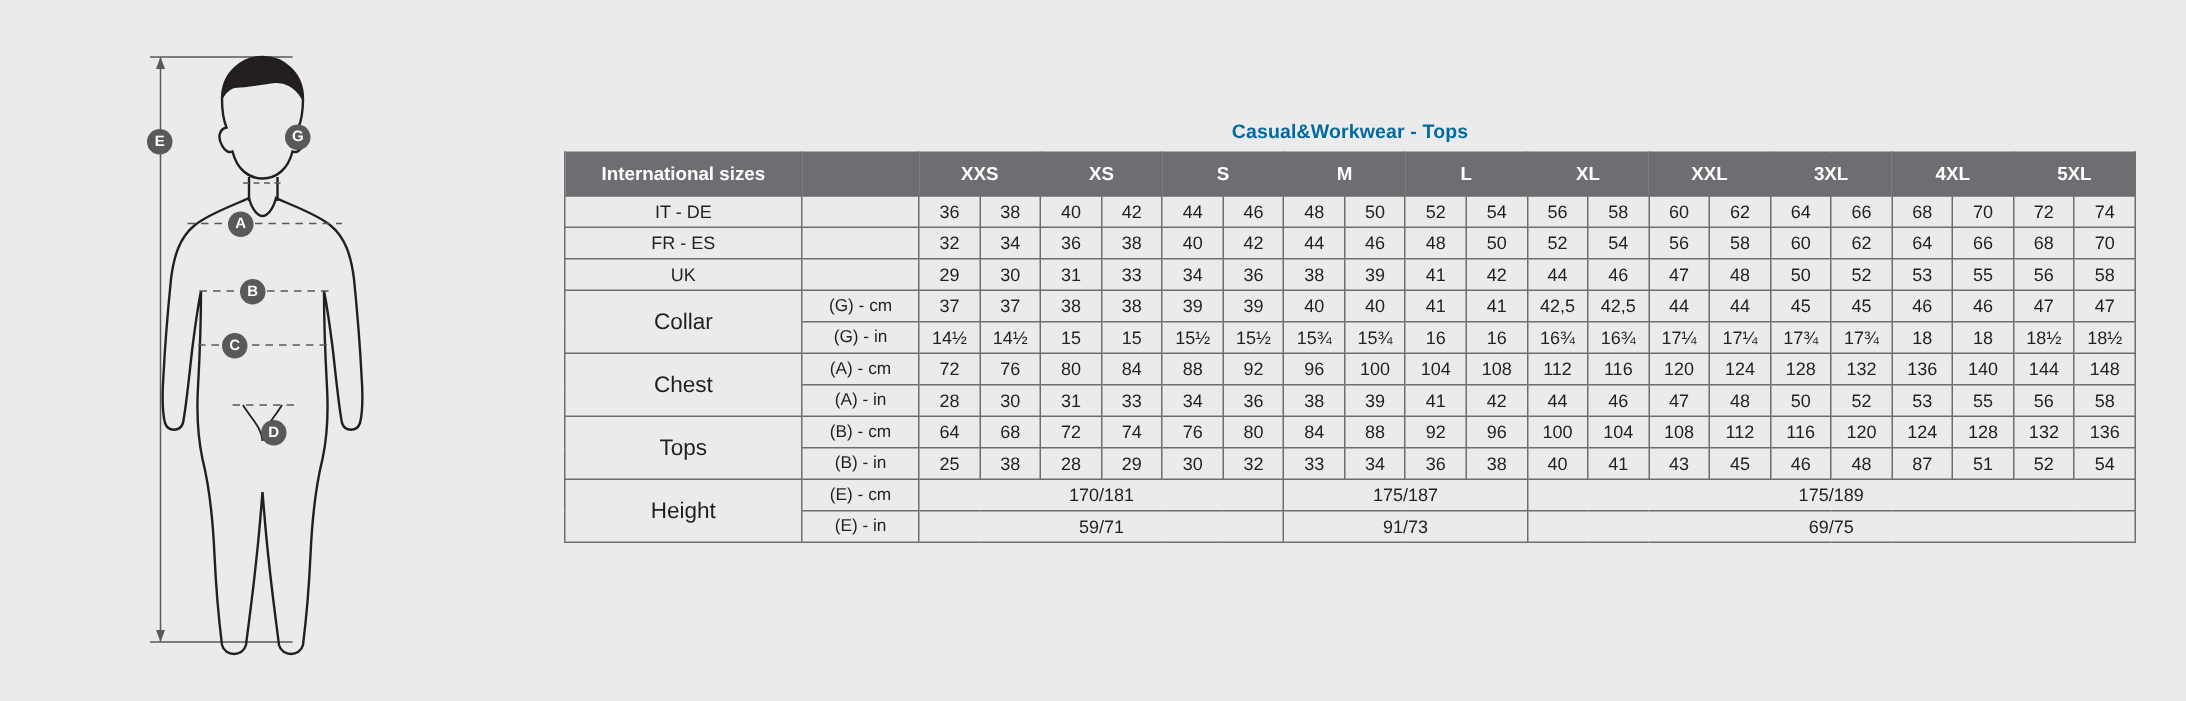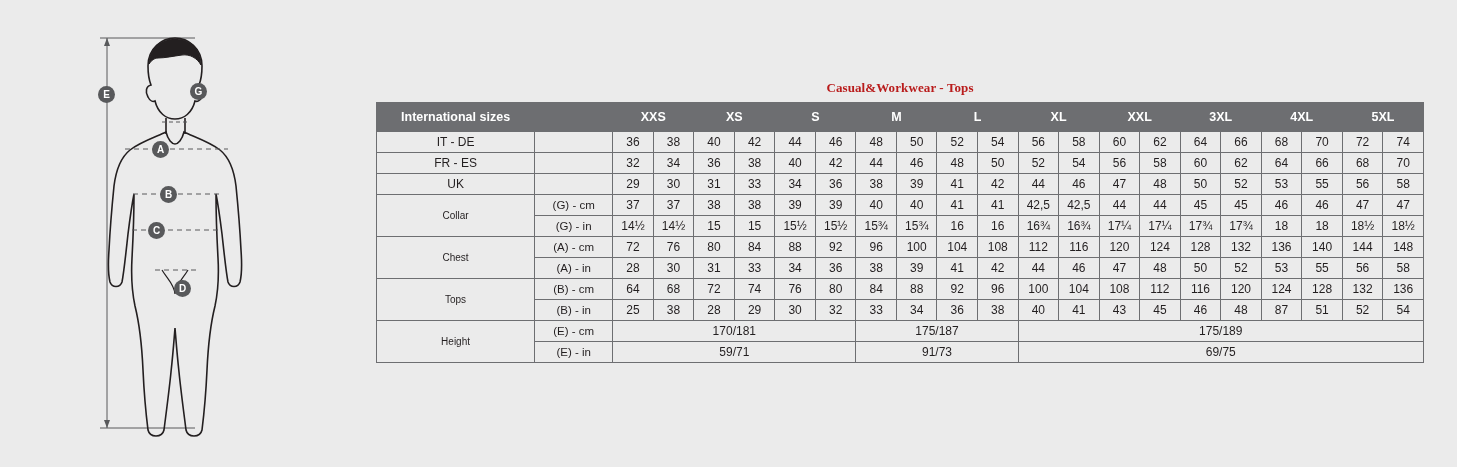--- a/index.html
+++ b/index.html
@@ -38,24 +38,23 @@
   
   #table-wrap {
     position: absolute;
     left: 376px; top: 80px;
     width: 1048px;
   }
   #table-title {
     text-align: center;
     font-size: 13px;
     font-weight: bold;
-    color: #b91c1c;
+    color: #0369a1;
     margin-bottom: 6px;
     letter-spacing: 0.1px;
-    font-family: Liberation Serif, serif;
   }
   table.sizes {
     border-collapse: collapse;
     width: 1048px;
     table-layout: fixed;
     font-size: 12px;
     color: #231f20;
   }
   table.sizes td, table.sizes th {
     border: 1px solid #6d6e71;
@@ -77,21 +76,21 @@
     text-align: left;
     padding-left: 7px;
   }
   td.rowlabel {
     text-align: left;
     padding-left: 7px;
   }
   td.rowlabel-big {
     text-align: left;
     padding-left: 7px;
-    font-size: 10px;
+    font-size: 15px;
   }
   td.unit {
     text-align: left;
     padding-left: 7px;
     font-size: 11.5px;
   }
   .col-label { width: 158px; }
   .col-unit { width: 78px; }
   .col-v { width: 40.5px; }
 </style>

